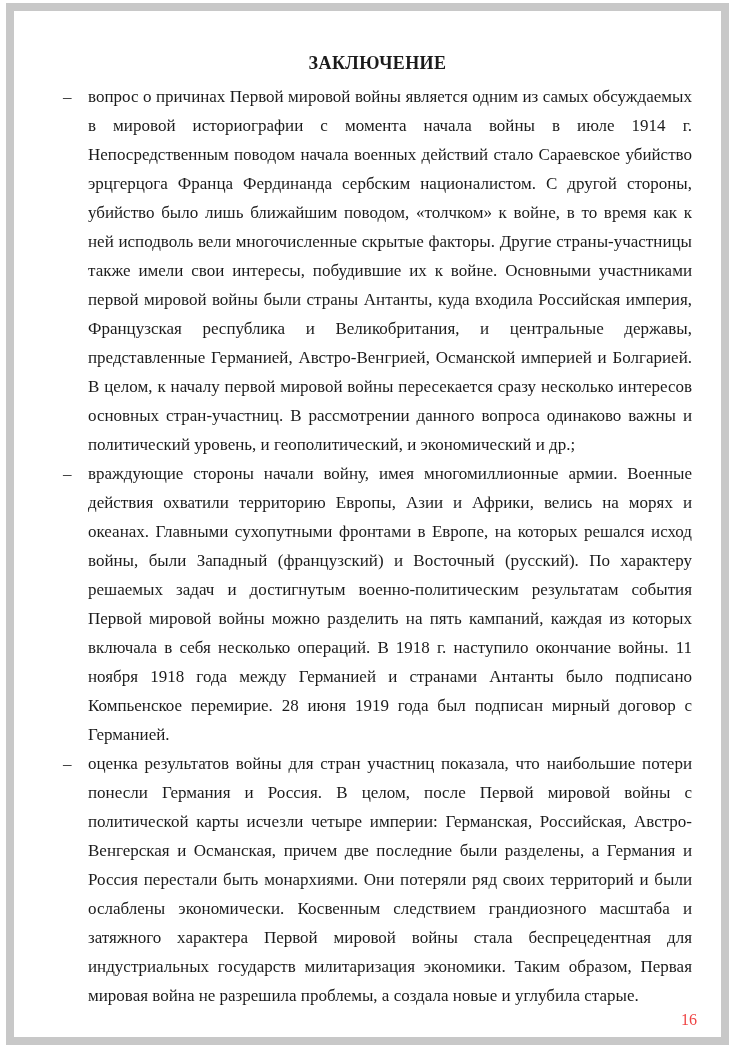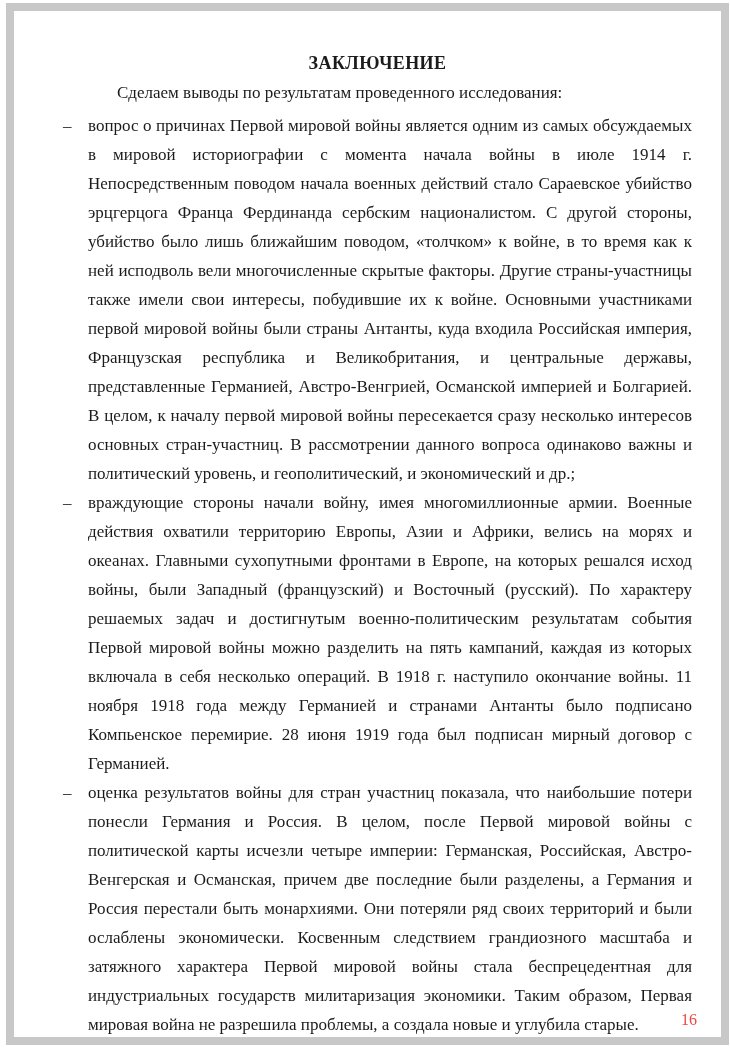--- a/index.html
+++ b/index.html
@@ -75,21 +75,20 @@
 </style>
 </head>
 <body>
 
 <div class="canvas">
   <div class="frame"></div>
 
   <div class="content">
     <h1 class="title">ЗАКЛЮЧЕНИЕ</h1>
 
-    <p class="intro">Сделаем выводы по результатам проведенного исследования:</p>
 
     <div class="list">
       <div class="item">
         <span class="marker">–</span>
         <span>вопрос о причинах Первой мировой войны является одним из самых обсуждаемых в мировой историографии с момента начала войны в июле 1914 г. Непосредственным поводом начала военных действий стало Сараевское убийство эрцгерцога Франца Фердинанда сербским националистом. С другой стороны, убийство было лишь ближайшим поводом, «толчком» к войне, в то время как к ней исподволь вели многочисленные скрытые факторы. Другие страны-участницы также имели свои интересы, побудившие их к войне. Основными участниками первой мировой войны были страны Антанты, куда входила Российская империя, Французская республика и Великобритания, и центральные державы, представленные Германией, Австро-Венгрией, Османской империей и Болгарией. В целом, к началу первой мировой войны пересекается сразу несколько интересов основных стран-участниц. В рассмотрении данного вопроса одинаково важны и политический уровень, и геополитический, и экономический и др.;</span>
       </div>
       <div class="item">
         <span class="marker">–</span>
         <span>враждующие стороны начали войну, имея многомиллионные армии. Военные действия охватили территорию Европы, Азии и Африки, велись на морях и океанах. Главными сухопутными фронтами в Европе, на которых решался исход войны, были Западный (французский) и Восточный (русский). По характеру решаемых задач и достигнутым военно-политическим результатам события Первой мировой войны можно разделить на пять кампаний, каждая из которых включала в себя несколько операций. В 1918 г. наступило окончание войны. 11 ноября 1918 года между Германией и странами Антанты было подписано Компьенское перемирие. 28 июня 1919 года был подписан мирный договор с Германией.</span>
       </div>

